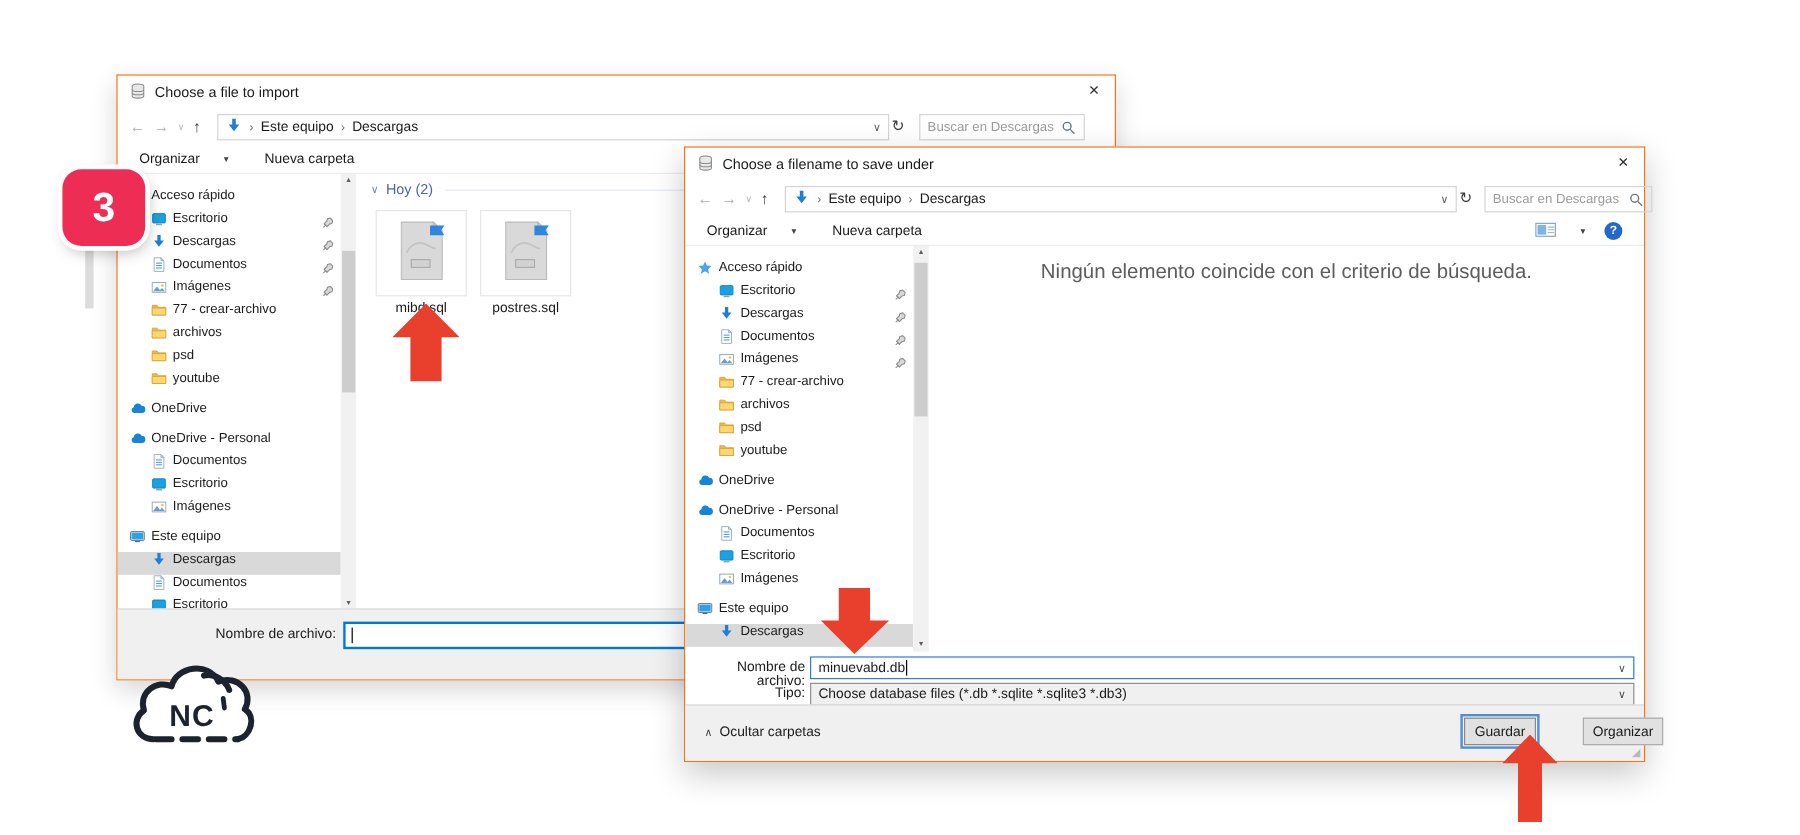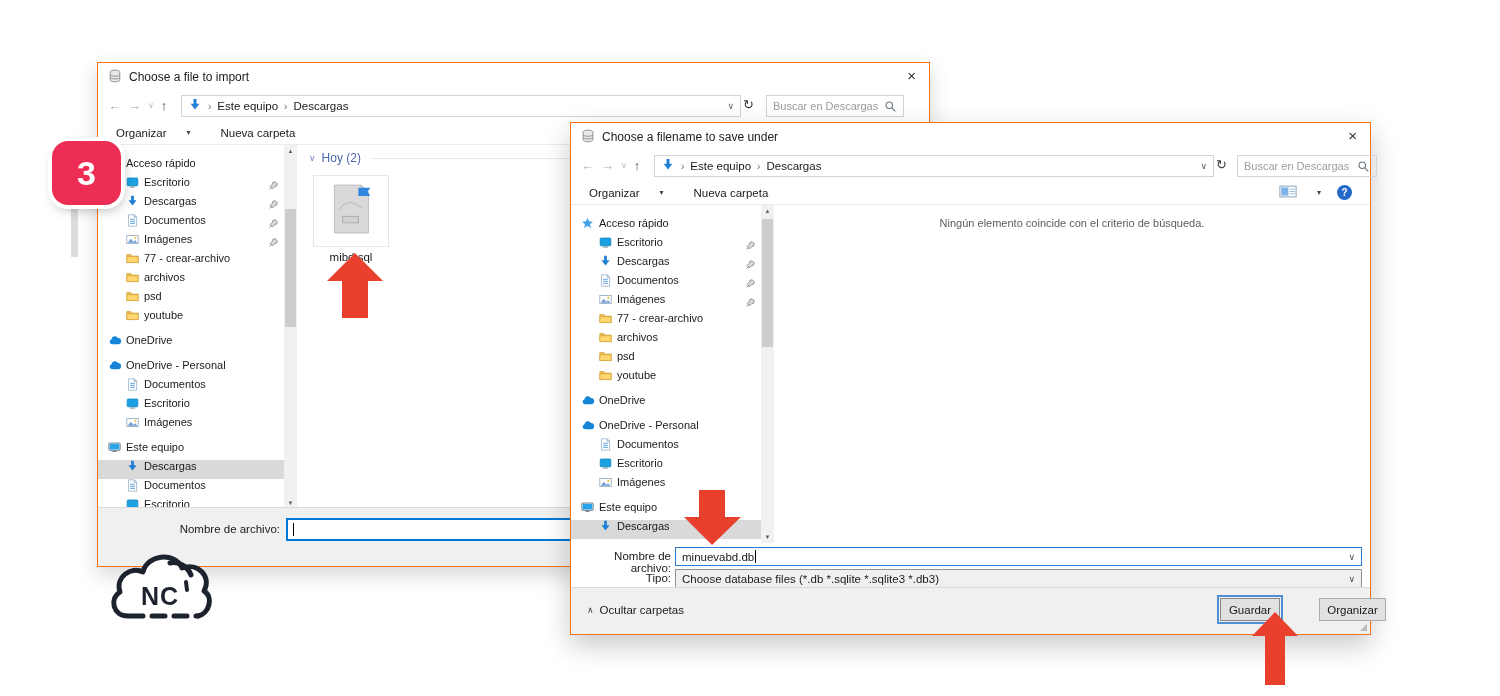--- a/index.html
+++ b/index.html
@@ -53,21 +53,21 @@
   .d1 .scr-thumb{top:64px;height:118px}
   .d2 .scr-thumb{top:14px;height:128px}
 
   .filepane{flex:1;position:relative;background:#fff;overflow:hidden}
   .group-hdr{position:absolute;left:12px;right:12px;top:6px;display:flex;align-items:center;font-size:12px;color:#4a67ae;gap:6px}
   .group-chev{font-size:9px;color:#7288c0}
   .group-line{flex:1;height:1px;background:#e3e9f3;margin-left:4px}
   .tile{position:absolute;top:30px;width:76px;text-align:center}
   .tile .tbox{width:76px;height:72px;border:1px solid #e7e7e7;display:flex;align-items:center;justify-content:center}
   .tile .tlbl{margin-top:4px;font-size:11.5px}
-  .empty-msg{position:absolute;top:12px;left:0;right:0;text-align:center;font-size:11px;color:#5c5c5c}
+  .empty-msg{position:absolute;top:12px;left:0;right:0;text-align:center;font-size:17px;color:#5c5c5c}
 
   
   .d1-footer{position:absolute;left:0;right:0;bottom:0;height:59px;background:#f0f0f0;border-top:1px solid #dadada}
   .d1-flabel{position:absolute;left:0;width:182px;top:15px;text-align:right;font-size:11.5px}
   .d1-finput{position:absolute;left:188px;top:10px;width:614px;height:23px;border:2px solid #0078d7;background:#fff;display:flex;align-items:center;padding:0 4px}
 
   .caret{width:1px;height:13px;background:#000;display:inline-block;margin-left:1px;flex:none}
 
   
   .row-name,.row-type{position:absolute;left:0;right:8px;height:20px}
@@ -360,20 +360,32 @@
             <span><svg viewBox="0 0 50 56" width="46" height="52">
                 <path d="M7 2h29l8 8v44H7z" fill="#d9d9d9" stroke="#bbb"></path>
                 <path d="M36 2l8 8h-8z" fill="#c7c7c7" stroke="#bbb"></path>
                 <path d="M12 30c2-6 8-10 14-9 5 1 8 5 12 5" stroke="#c3c3c3" fill="none" stroke-width="1.5"></path>
                 <rect x="16" y="36" width="17" height="7" fill="#d2d2d2" stroke="#a9a9a9"></rect>
                 <path d="M33 5h13l-3 4.5 3 4.5H33z" fill="#2f86dd"></path>
               </svg></span>
           </div>
         <div class="tlbl">mibd.sql</div>
       </div>
+      <div class="tile" style="left:103px">
+        <div class="tbox">
+            <span><svg viewBox="0 0 50 56" width="46" height="52">
+                <path d="M7 2h29l8 8v44H7z" fill="#d9d9d9" stroke="#bbb"></path>
+                <path d="M36 2l8 8h-8z" fill="#c7c7c7" stroke="#bbb"></path>
+                <path d="M12 30c2-6 8-10 14-9 5 1 8 5 12 5" stroke="#c3c3c3" fill="none" stroke-width="1.5"></path>
+                <rect x="16" y="36" width="17" height="7" fill="#d2d2d2" stroke="#a9a9a9"></rect>
+                <path d="M33 5h13l-3 4.5 3 4.5H33z" fill="#2f86dd"></path>
+              </svg></span>
+          </div>
+        <div class="tlbl">postres.sql</div>
+      </div>
     </div>
   </div>
   <div class="d1-footer">
     <span class="d1-flabel">Nombre de archivo:</span>
     <div class="d1-finput">
       <span class="caret"></span>
       <span></span>
     </div>
   </div>
 </div>

